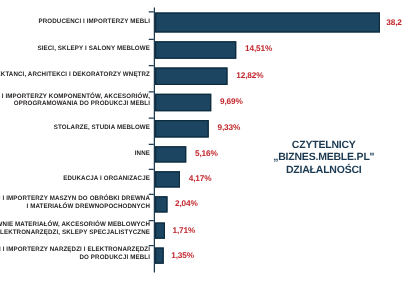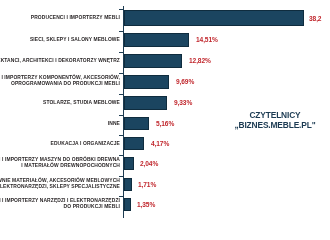--- a/index.html
+++ b/index.html
@@ -76,21 +76,21 @@
     font-weight: bold;
     font-size: 6.6px;
     line-height: 7px;
     white-space: nowrap;
     letter-spacing: -0.1px;
   }
 
   
   #title-block {
     position: absolute;
-    left: 222px;
+    left: 206px;
     top: 110px;
     width: 106px;
     text-align: center;
     color: #1b3a52;
     font-weight: bold;
     font-size: 8.4px;
     line-height: 10.2px;
     letter-spacing: -0.15px;
   }
   #title-block .tline { display: block; white-space: nowrap; }
@@ -172,15 +172,16 @@
     <div class="row-label" style="top:197px;">PRODUCENCI I IMPORTERZY NARZĘDZI I ELEKTRONARZĘDZI
 DO PRODUKCJI MEBLI</div>
     <div class="tick" style="top:196px;"></div>
     <div class="bar" style="top:198px;height:13px;width:7px;"></div>
     <div class="bar-value" style="left:137px;top:201px;">1,35%</div>
   </div>
 
   <div id="title-block">
     <span class="tline">CZYTELNICY</span>
     <span class="tline">„BIZNES.MEBLE.PL"</span>
+    <span class="tline">DZIAŁALNOŚCI</span>
   </div>
 
 </div>
 
 </body></html>

